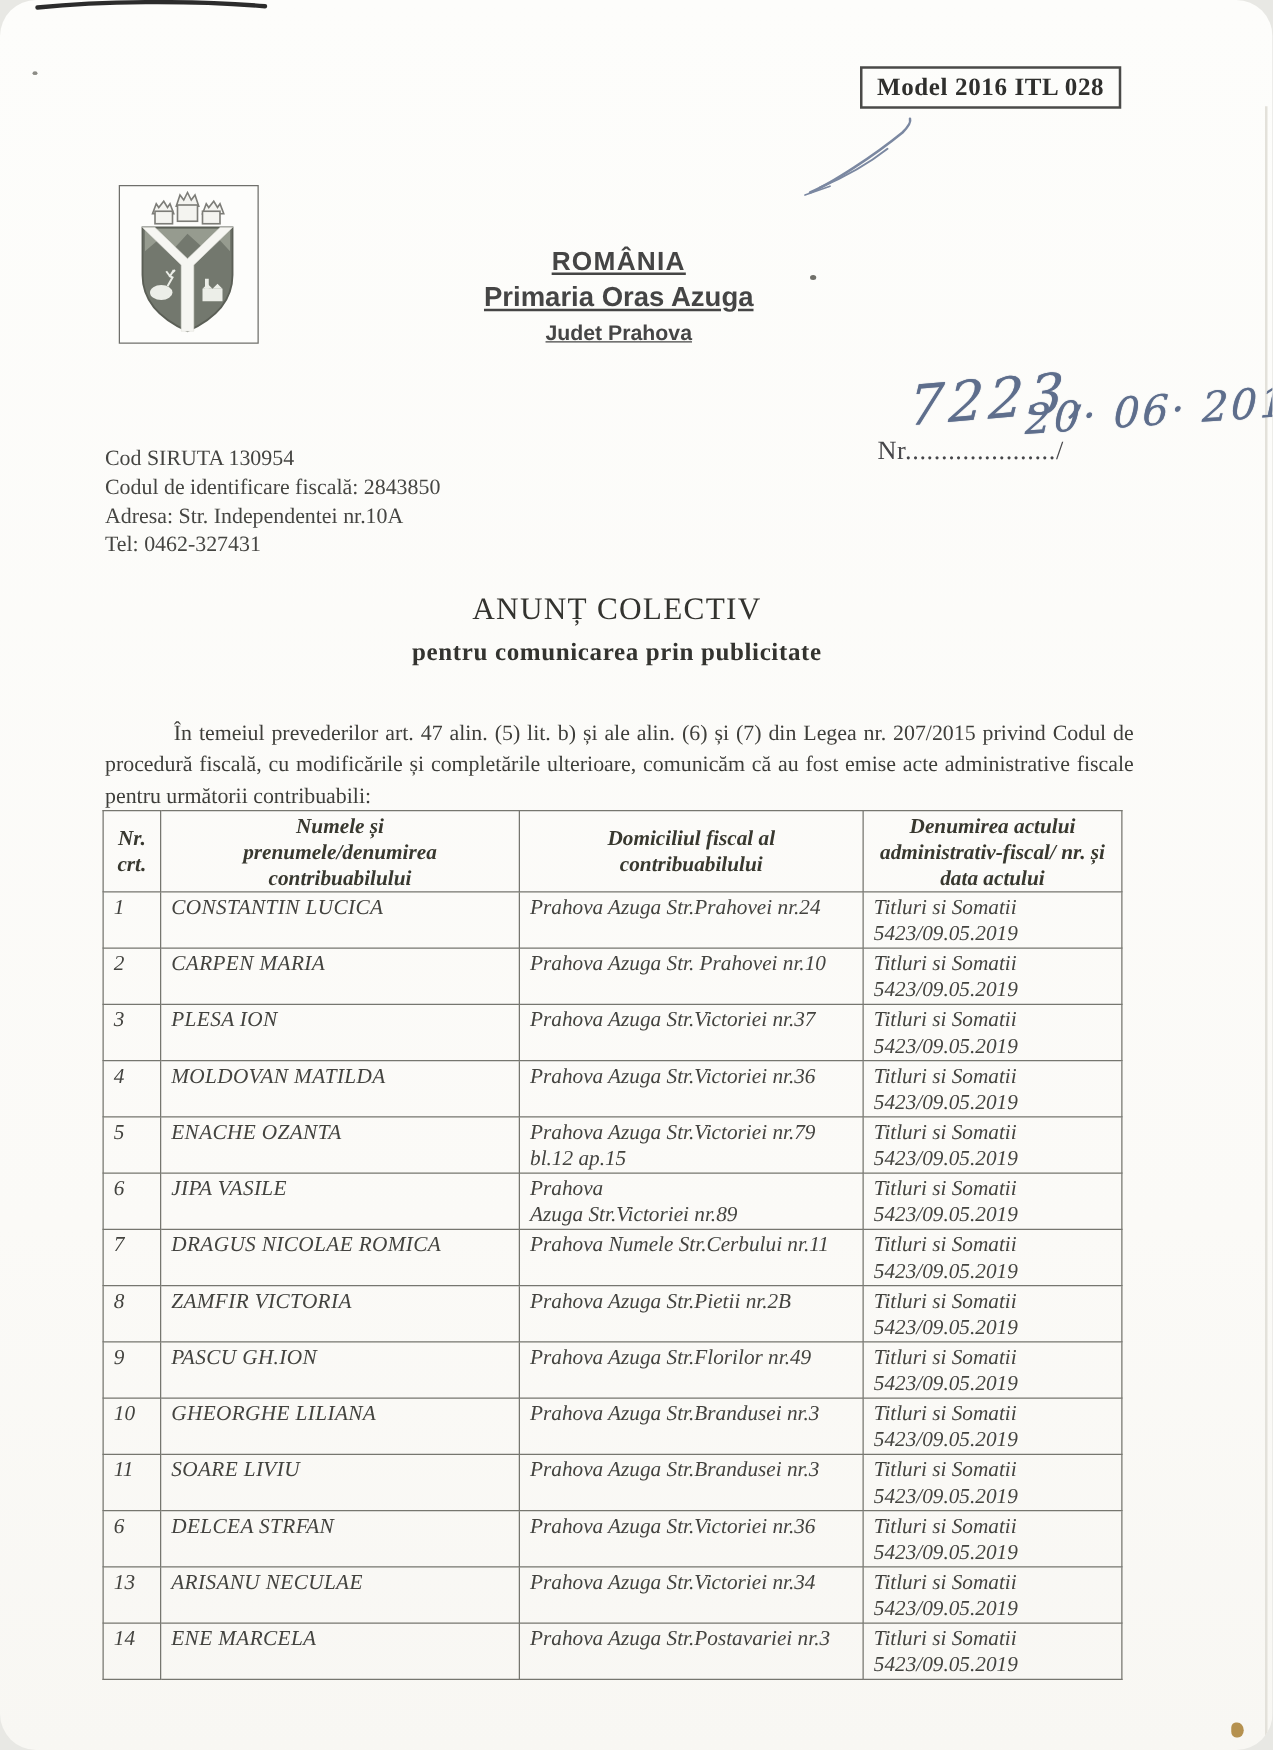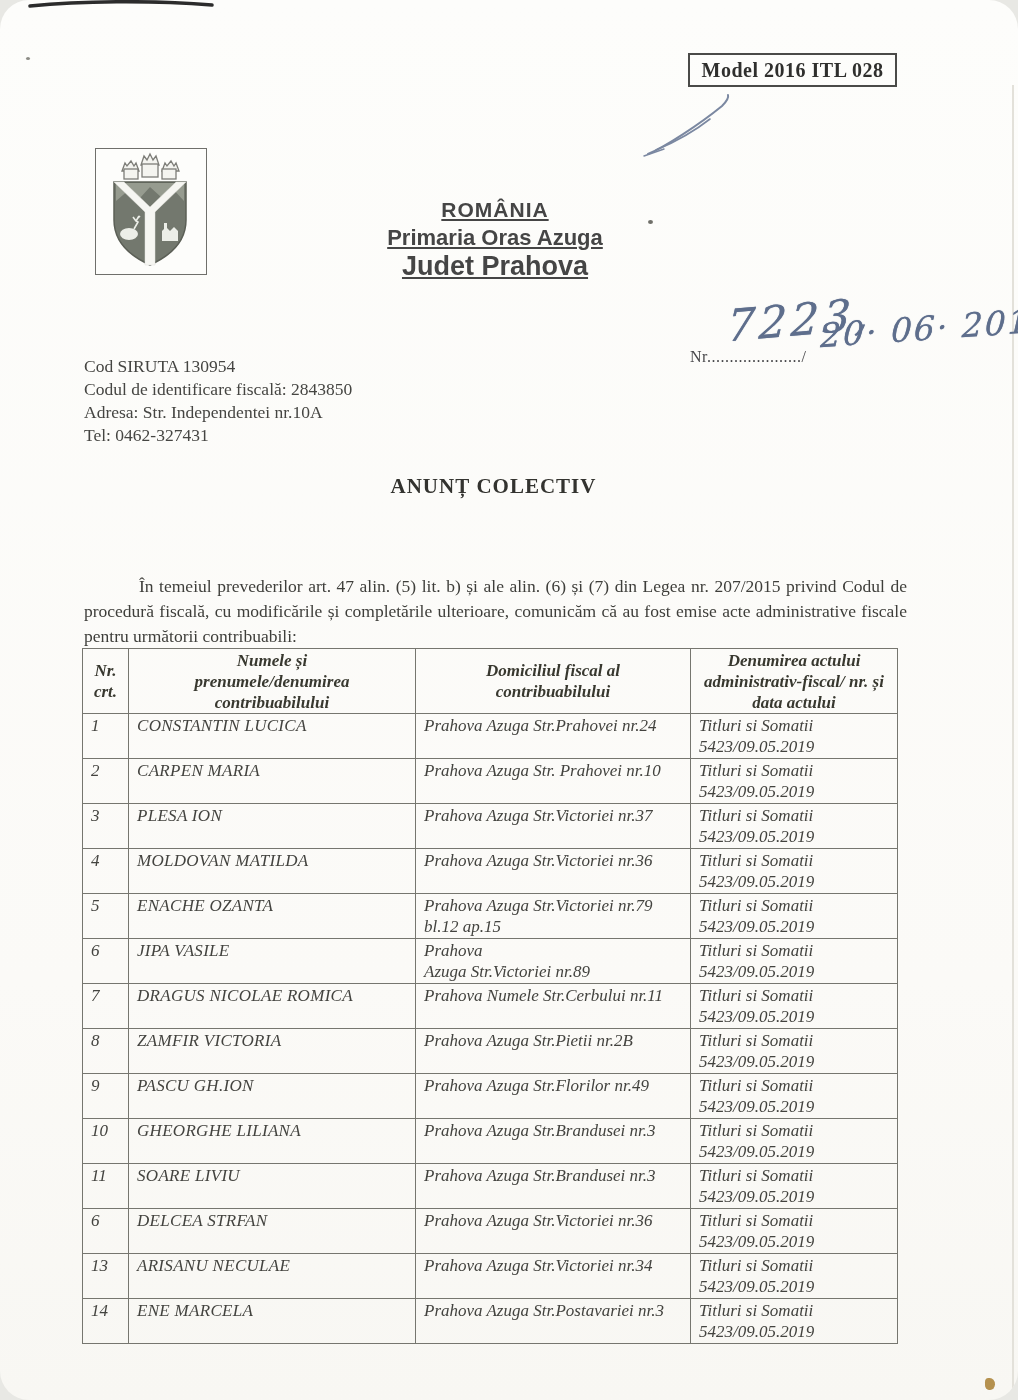--- a/index.html
+++ b/index.html
@@ -25,32 +25,32 @@
   }
   
   .pen-flourish{position:absolute;left:630px;top:92px;}
   
   .coa-box{position:absolute;left:95px;top:148px;width:110px;height:125px;border:1px solid #6f6f6b;background:#fdfdfb;}
   
   .head-block{position:absolute;left:280px;top:197px;width:430px;text-align:center;
     font-family:"Liberation Sans", sans-serif;font-weight:bold;color:#454545;text-decoration:underline;}
   .head-country{font-size:21px;line-height:26px;letter-spacing:1px;}
   .head-inst{font-size:22px;line-height:29px;}
-  .head-county{font-size:27px;line-height:29px;}
+  .head-county{font-size:17px;line-height:29px;}
   
   .contact{position:absolute;left:84px;top:343px;font-size:17.5px;line-height:23px;color:#454542;margin-top:12px;}
   
   .reg{position:absolute;left:685px;top:300px;width:330px;height:100px;}
-  .reg-printed{position:absolute;left:5px;top:48px;font-size:16px;color:#47474a;letter-spacing:.5px;}
+  .reg-printed{position:absolute;left:17px;top:48px;font-size:21px;color:#47474a;letter-spacing:.5px;}
   .hand{font-family:"DejaVu Serif", serif;font-style:italic;color:#5e6e8c;text-shadow:0 0 .7px #6d7c97;}
   .hand-number{position:absolute;left:42px;top:-6px;font-size:44px;transform:rotate(-5deg) skewX(-8deg);letter-spacing:4px;}
   .hand-date{position:absolute;left:135px;top:8px;font-size:33px;transform:rotate(-4deg) skewX(-6deg);letter-spacing:2px;white-space:nowrap;}
   
   .title-block{position:absolute;left:82px;top:474px;width:823px;text-align:center;color:#33332f;}
-  .title-line1{font-size:21px;font-weight:bold;letter-spacing:1px;}
+  .title-line1{font-size:25px;font-weight:normal;letter-spacing:1px;}
   .title-line2{font-size:20px;font-weight:bold;margin-top:9px;letter-spacing:.5px;}
   
   .intro{
     position:absolute;left:84px;top:556px;width:823px;
     font-size:17.5px;line-height:25px;text-align:justify;text-indent:55px;color:#3e3e3a;
   }
   
   table.doc{position:absolute;left:82px;top:648px;border-collapse:collapse;table-layout:fixed;width:815px;
     font-size:17px;color:#43433f;font-style:italic;}
   table.doc th,table.doc td{border:1px solid #76766f;}
@@ -133,20 +133,21 @@
   </div>
 
   <div class="reg">
     <span class="reg-printed">Nr...................../</span>
     <span class="hand hand-number">7223,</span>
     <span class="hand hand-date">20· 06· 2019</span>
   </div>
 
   <div class="title-block">
     <div class="title-line1">ANUNȚ COLECTIV</div>
+    <div class="title-line2">pentru comunicarea prin publicitate</div>
   </div>
 
   <p class="intro">În temeiul prevederilor art. 47 alin. (5) lit. b) și ale alin. (6) și (7) din Legea nr. 207/2015 privind Codul de procedură fiscală, cu modificările și completările ulterioare, comunicăm că au fost emise acte administrative fiscale pentru următorii contribuabili:</p>
 
   <table class="doc">
     <colgroup>
       <col style="width:46px">
         <col style="width:287px">
         <col style="width:275px">
         <col style="width:207px">

